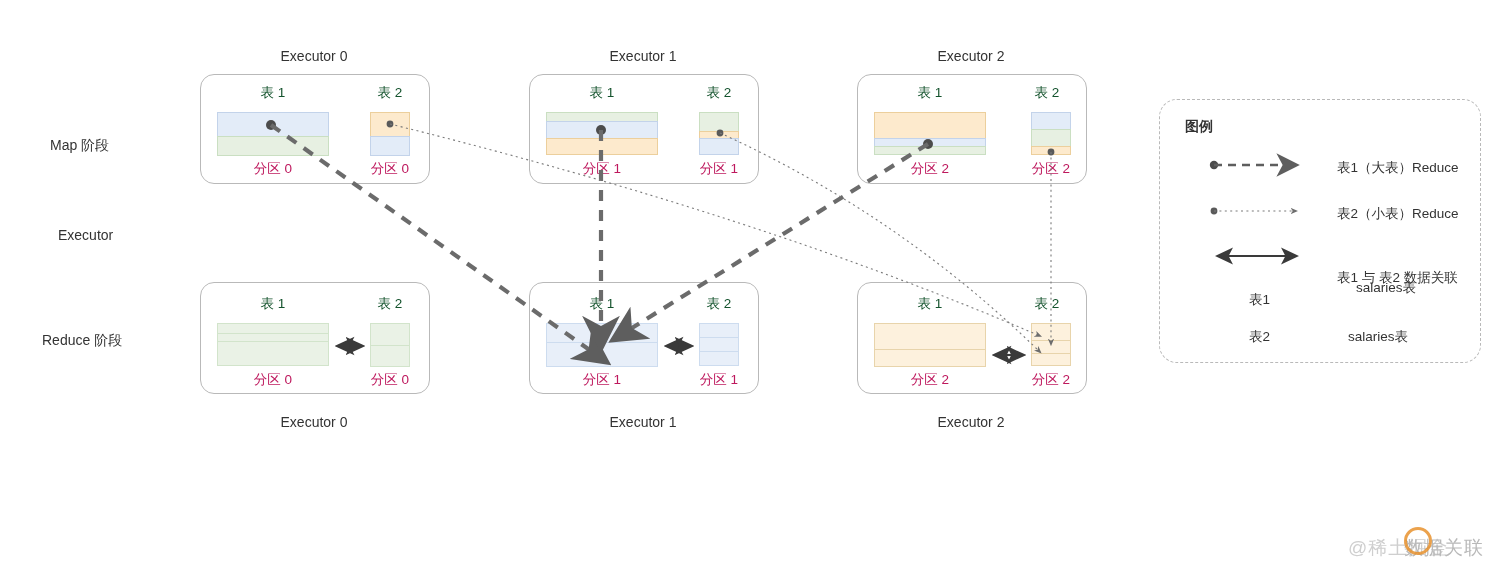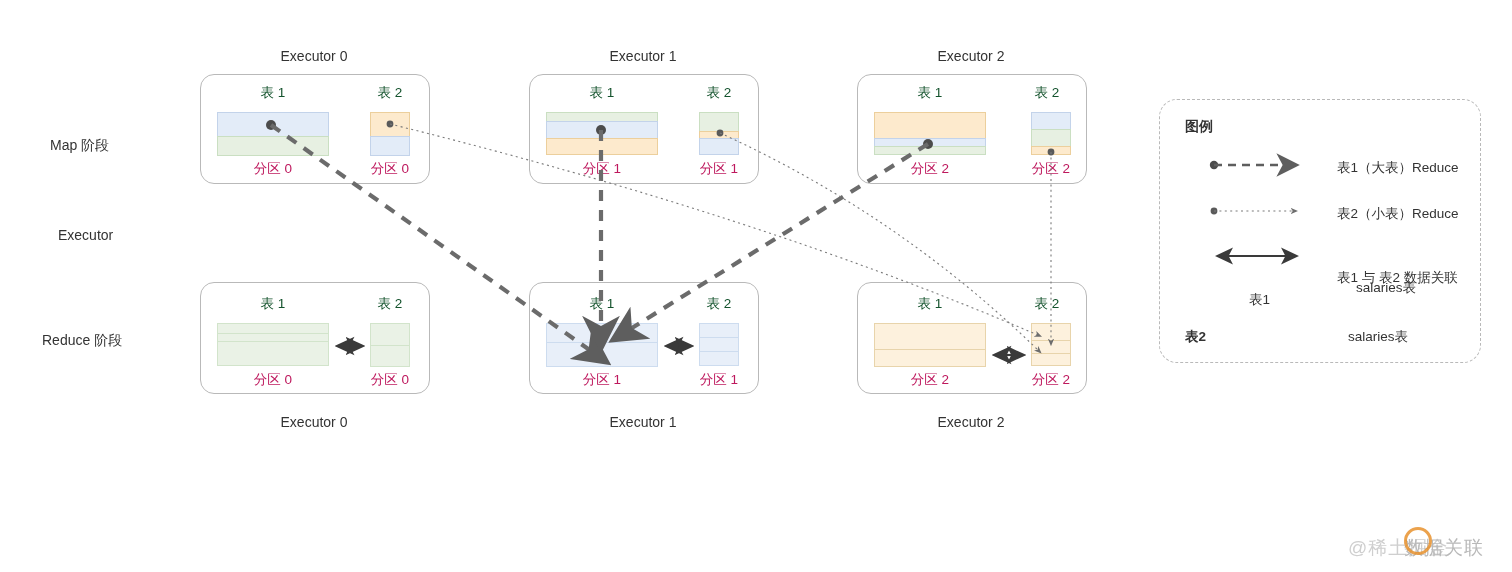--- a/index.html
+++ b/index.html
@@ -172,21 +172,21 @@
   <div class="exec-caption" style="left:529px;top:414px;width:228px;">Executor 1</div>
   <div class="exec-caption" style="left:857px;top:414px;width:228px;">Executor 2</div>
 
   <div class="legend-box" style="left:1159px;top:99px;width:320px;height:262px;"></div>
   <div class="legend-title" style="left:1185px;top:118px;">图例</div>
   <div class="legend-text" style="left:1337px;top:159px;">表1（大表）Reduce</div>
   <div class="legend-text" style="left:1337px;top:205px;">表2（小表）Reduce</div>
   <div class="legend-text" style="left:1337px;top:234px;margin-top:35px;">表1 与 表2 数据关联</div>
   <div class="legend-text" style="left:1249px;top:291px;">表1</div>
   <div class="legend-text" style="left:1356px;top:279px;">salaries表</div>
-  <div class="legend-text" style="left:1185px;top:328px;font-weight:bold;">表2</div>
+  <div class="legend-text" style="left:1249px;top:328px;">表2</div>
   <div class="legend-text" style="left:1348px;top:328px;">salaries表</div>
 
   <div class="wm" style="left:1348px;top:535px;">@稀土掘金</div>
   <div class="wm wm2" style="left:1404px;top:535px;">数据关联</div>
   <div class="wm-logo" style="left:1404px;top:527px;"></div>
 
   <svg class="overlay" viewBox="0 0 1512 572">
     <defs>
       <marker id="ahThick" markerWidth="9" markerHeight="9" refX="6" refY="4.5" orient="auto">
         <path d="M0,0 L9,4.5 L0,9 L2.4,4.5 Z" fill="#5e5e5e"></path>

